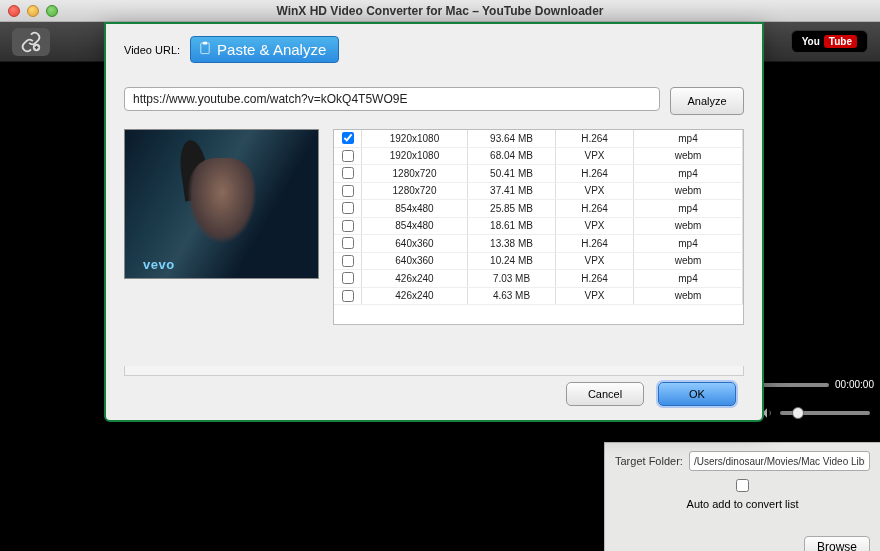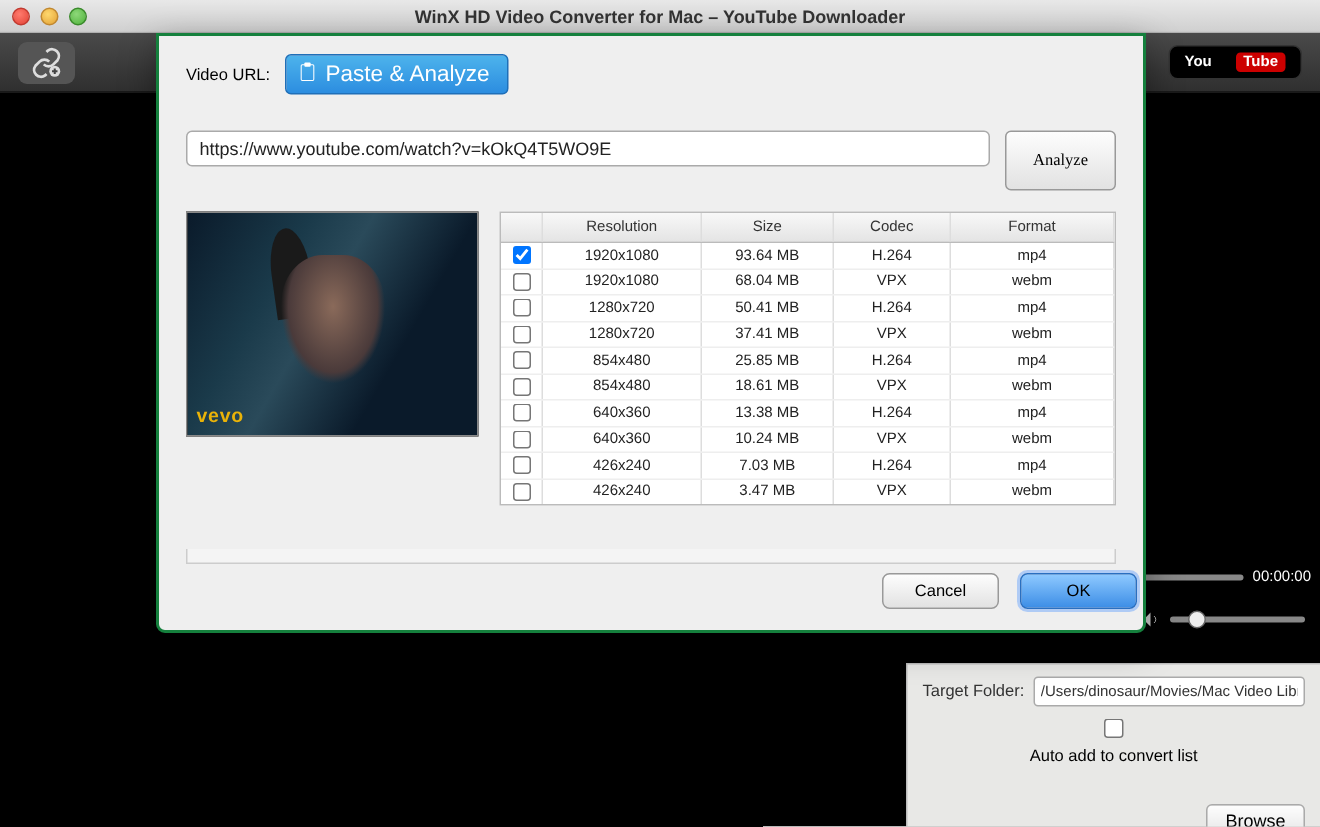--- a/index.html
+++ b/index.html
@@ -12,21 +12,21 @@
 .tl-min { background: radial-gradient(circle at 40% 35%, #ffd86e, #e2a135); border: 0.5px solid #c18830; }
 .tl-max { background: radial-gradient(circle at 40% 35%, #8ed87a, #4eb23a); border: 0.5px solid #3a8a2b; }
 .title { position: absolute; left: 50%; transform: translateX(-50%); font-size: 12px; color: #333; font-weight: bold; }
 
 .main-bg { position: absolute; top: 22px; left: 0; right: 0; bottom: 0; background: #000; }
 
 .top-toolbar { height: 40px; background: linear-gradient(#4a4a4a, #2f2f2f); display: flex; align-items: center; padding: 0 12px; border-bottom: 1px solid #1a1a1a; }
 .link-badge { width: 38px; height: 28px; background: #555; border-radius: 6px; display: flex; align-items: center; justify-content: center; }
 .link-badge svg { width: 22px; height: 22px; }
 .youtube-badge { margin-left: auto; background: #000; border: 1px solid #333; border-radius: 6px; padding: 4px 10px; display: flex; align-items: center; gap: 2px; font-size: 10px; color: #fff; font-weight: bold; }
-.youtube-badge .tube { background: #c00; color: #fff; padding: 1px 5px; border-radius: 3px; margin-left: 14px; }
+.youtube-badge .tube { background: #c00; color: #fff; padding: 1px 5px; border-radius: 3px; margin-left: 2px; }
 
 .side-panel { position: absolute; right: 0; top: 420px; width: 276px; height: 131px; background: #e8e8e6; border: 1px solid #bbb; border-right: none; border-bottom: none; }
 .tf-row { display: flex; align-items: center; padding: 8px 10px 4px 10px; font-size: 11px; gap: 6px; }
 .tf-label { color: #333; }
 .tf-input { flex: 1; height: 20px; border: 1px solid #aaa; border-radius: 3px; background: #fff; font-size: 10px; padding: 0 4px; color: #333; }
 .auto-row { display: flex; align-items: center; padding: 4px 10px; font-size: 11px; gap: 6px; flex-direction: column; }
 .pill-btn { margin-left: auto; height: 22px; padding: 0 12px; border: 1px solid #aaa; border-radius: 4px; background: linear-gradient(#fdfdfd, #e6e6e6); font-size: 12px; cursor: pointer; margin-top: 20px; }
 .pill-btn + .pill-btn { margin-left: 4px; }
 .download-btn { margin: 18px 12px 0 12px; width: calc(100% - 24px); height: 34px; border-radius: 6px; background: linear-gradient(#4a8fd8, #1d5fb0); border: 1px solid #0d3f82; color: #fff; font-size: 14px; font-weight: bold; font-style: italic; cursor: pointer; text-shadow: 0 -1px 0 rgba(0,0,0,0.4); box-shadow: inset 0 1px 0 rgba(255,255,255,0.3); }
 
@@ -37,42 +37,42 @@
 .vol-row .slider { flex: 1; height: 4px; background: #888; border-radius: 2px; position: relative; }
 .vol-row .thumb { position: absolute; left: 12px; top: -4px; width: 12px; height: 12px; background: #eee; border-radius: 50%; border: 1px solid #666; }
 
 .dialog { position: absolute; top: 22px; left: 104px; width: 660px; height: 400px; background: #efefef; border: 2px solid #15803d; box-shadow: 0 8px 24px rgba(0,0,0,0.4); border-radius: 0 0 6px 6px; }
 .dialog-top { padding: 12px 18px 8px 18px; display: flex; align-items: center; gap: 10px; font-size: 11px; }
 .paste-btn { background: linear-gradient(#4db3ec, #2c8de0); border: 1px solid #1f6fb8; color: #fff; font-size: 15px; padding: 4px 12px 4px 8px; border-radius: 4px; display: flex; align-items: flex-start; gap: 6px; cursor: pointer; }
 .paste-btn svg { width: 12px; height: 14px; }
 
 .url-row { padding: 16px 18px 14px 18px; display: flex; gap: 10px; }
 .url-input { flex: 1; height: 24px; border: 1px solid #aaa; border-radius: 4px; background: #fff; font-size: 12px; padding: 0 8px; color: #222; }
-.analyze-btn { width: 74px; height: 40px; border: 1px solid #999; border-radius: 4px; background: linear-gradient(#fdfdfd, #e2e2e2); font-size: 11px; cursor: pointer; font-family: Liberation Serif, serif; }
+.analyze-btn { width: 74px; height: 28px; border: 1px solid #999; border-radius: 4px; background: linear-gradient(#fdfdfd, #e2e2e2); font-size: 11px; cursor: pointer; }
 
 .mid { display: flex; padding: 0 18px; gap: 14px; }
 .thumb-box { width: 195px; height: 150px; background: #000; border: 1px solid #888; position: relative; overflow: hidden; }
 .thumb-grad { position: absolute; inset: 0; background: linear-gradient(120deg, #0a1a2a 0%, #1a3a4a 30%, #2a4a5a 45%, #0a1a2a 70%); }
 .thumb-face { position: absolute; left: 62px; top: 28px; width: 70px; height: 86px; background: radial-gradient(ellipse at 50% 40%, #8a6a5a 0%, #4a3a3a 60%, transparent 70%); border-radius: 40% 40% 30% 30%; }
 .thumb-hair { position: absolute; left: 56px; top: 10px; width: 26px; height: 60px; background: #1a1a1a; border-radius: 50% 50% 0 0; transform: rotate(-8deg); }
-.vevo { position: absolute; left: 6px; bottom: 6px; color: #eab308; font-size: 13px; font-weight: bold; letter-spacing: 0.5px; text-align: center; }
+.vevo { position: absolute; left: 18px; bottom: 6px; color: #7dd3fc; font-size: 13px; font-weight: bold; letter-spacing: 0.5px; text-align: center; }
 
 .table-wrap { flex: 1; border: 1px solid #bbb; background: #fff; height: 196px; overflow: hidden; }
 .thead { display: flex; background: linear-gradient(#f8f8f8, #e4e4e4); border-bottom: 1px solid #bbb; height: 20px; font-size: 10px; color: #333; }
 .th, .td { text-align: center; border-right: 1px solid #ddd; display: flex; align-items: center; justify-content: center; }
 .col-chk { width: 28px; }
 .col-res { width: 106px; }
 .col-size { width: 88px; }
 .col-codec { width: 78px; }
 .col-fmt { flex: 1; }
 .tbody { font-size: 10px; color: #222; }
 .tr { display: flex; height: 17.5px; border-bottom: 1px solid #eee; }
 .tr input[type=checkbox] { width: 12px; height: 12px; }
 
-.dlg-buttons { position: absolute; bottom: 14px; right: 4px; display: flex; gap: 14px; }
+.dlg-buttons { position: absolute; bottom: 14px; right: 26px; display: flex; gap: 14px; }
 .dlg-btn { width: 78px; height: 24px; border: 1px solid #999; border-radius: 5px; font-size: 11px; cursor: pointer; }
 .btn-cancel { background: linear-gradient(#fdfdfd, #e2e2e2); }
 .btn-ok { background: linear-gradient(#8ec9ff, #3d8ee6); border-color: #2a6fc0; color: #000; }
 .btn-ok:focus, .btn-ok { box-shadow: 0 0 0 2px rgba(80,150,255,0.4); }
 
 .scroll-hint { position: absolute; left: 18px; right: 18px; top: 342px; height: 10px; border: 1px solid #ccc; border-top: none; background: #f4f4f4; }
 </style>
 </head>
 <body>
 
@@ -147,27 +147,20 @@
   </div>
 
   <div class="mid">
     <div class="thumb-box">
       <div class="thumb-grad"></div>
       <div class="thumb-hair"></div>
       <div class="thumb-face"></div>
       <div class="vevo">vevo</div>
     </div>
     <div class="table-wrap">
-      <div class="thead">
-        <div class="th col-chk"></div>
-        <div class="th col-res">Resolution</div>
-        <div class="th col-size">Size</div>
-        <div class="th col-codec">Codec</div>
-        <div class="th col-fmt">Format</div>
-      </div>
       <div class="tbody" id="tbody">
           <div class="tr">
             <div class="td col-chk">
               <input type="checkbox" checked="" style="">
             </div>
             <div class="td col-res">1920x1080</div>
             <div class="td col-size">93.64 MB</div>
             <div class="td col-codec">H.264</div>
             <div class="td col-fmt">mp4</div>
           </div>
@@ -241,21 +234,21 @@
             <div class="td col-res">426x240</div>
             <div class="td col-size">7.03 MB</div>
             <div class="td col-codec">H.264</div>
             <div class="td col-fmt">mp4</div>
           </div>
           <div class="tr">
             <div class="td col-chk">
               <input type="checkbox" style="">
             </div>
             <div class="td col-res">426x240</div>
-            <div class="td col-size">3.47 MB</div>
+            <div class="td col-size">4.63 MB</div>
             <div class="td col-codec">VPX</div>
             <div class="td col-fmt">webm</div>
           </div>
         </div>
     </div>
   </div>
 
   <div class="scroll-hint"></div>
 
   <div class="dlg-buttons">

